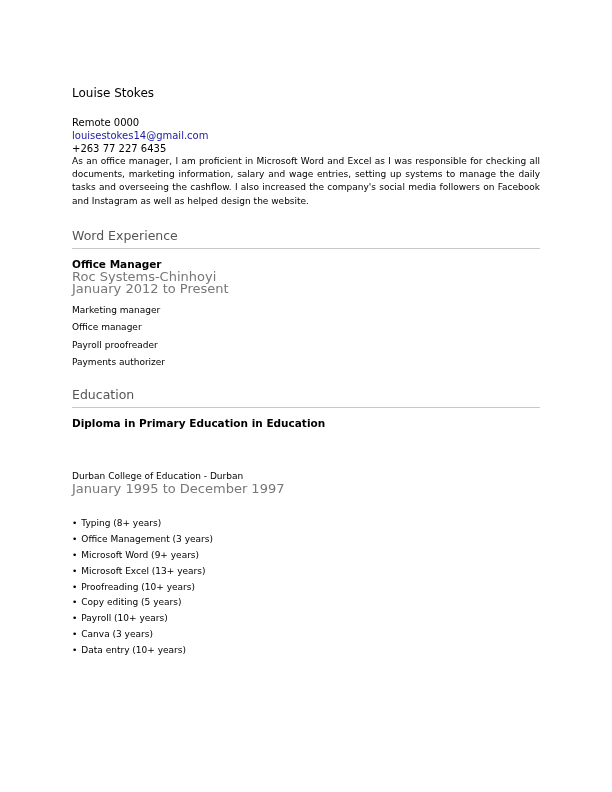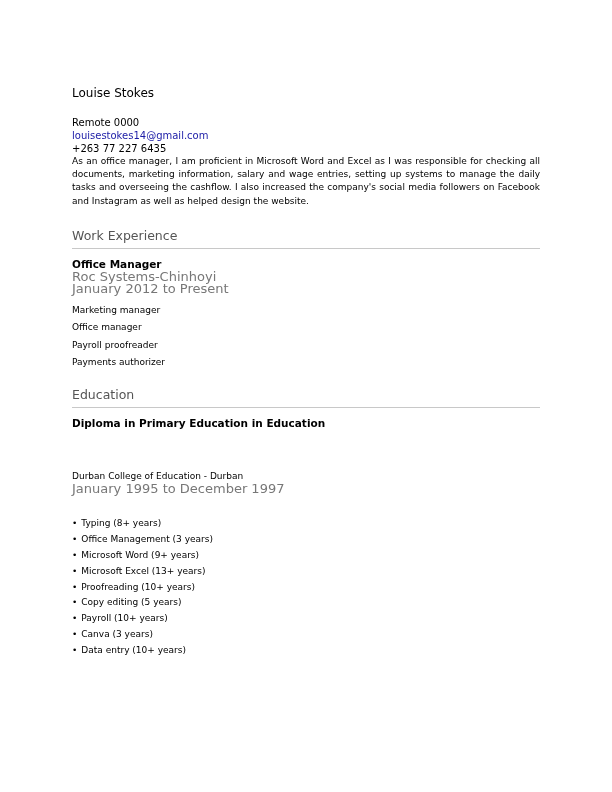--- a/index.html
+++ b/index.html
@@ -27,21 +27,21 @@
 
 <div class="page">
   <h1 class="name">Louise Stokes</h1>
   <div class="contact">Remote 0000</div>
   <div class="contact email">louisestokes14@gmail.com</div>
   <div class="contact">+263 77 227 6435</div>
 
   <div class="summary">As an office manager, I am proficient in Microsoft Word and Excel as I was responsible for checking all documents, marketing information, salary and wage entries, setting up systems to manage the daily tasks and overseeing the cashflow. I also increased the company's social media followers on Facebook and Instagram as well as helped design the website.</div>
 
   <div class="section">
-    <div class="section-title">Work Experience</div>
+    <div class="section-title">Word Experience</div>
     <div class="job-title">Office Manager</div>
     <div class="muted">Roc Systems-Chinhoyi</div>
     <div class="muted">January 2012 to Present</div>
     <div class="duties">
       <div class="duty">Marketing manager</div>
       <div class="duty">Office manager</div>
       <div class="duty">Payroll proofreader</div>
       <div class="duty">Payments authorizer</div>
     </div>
   </div>

